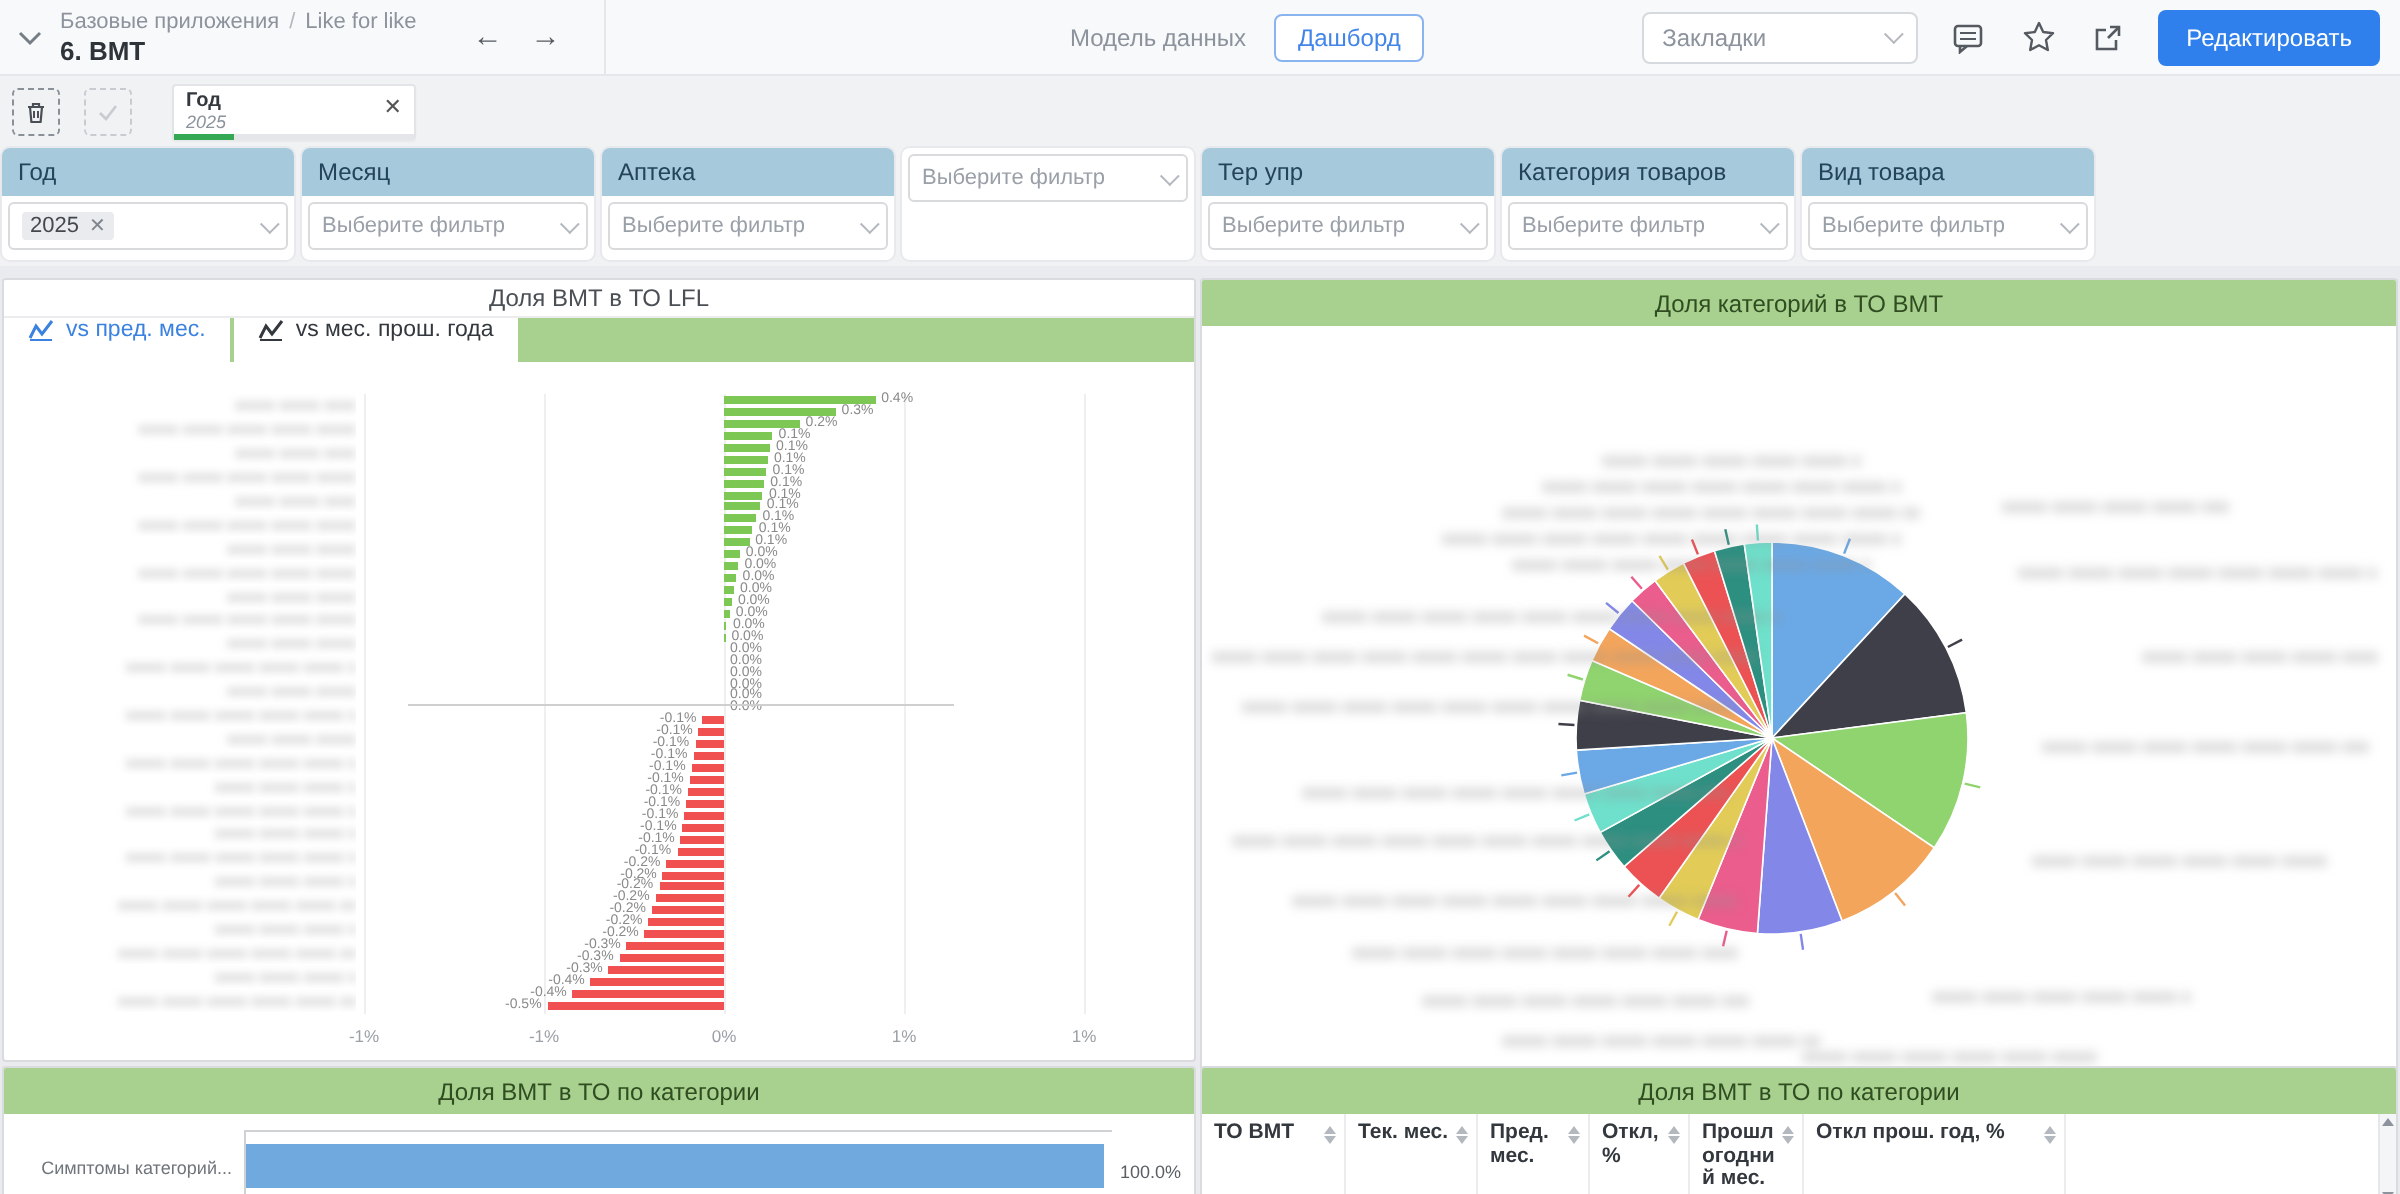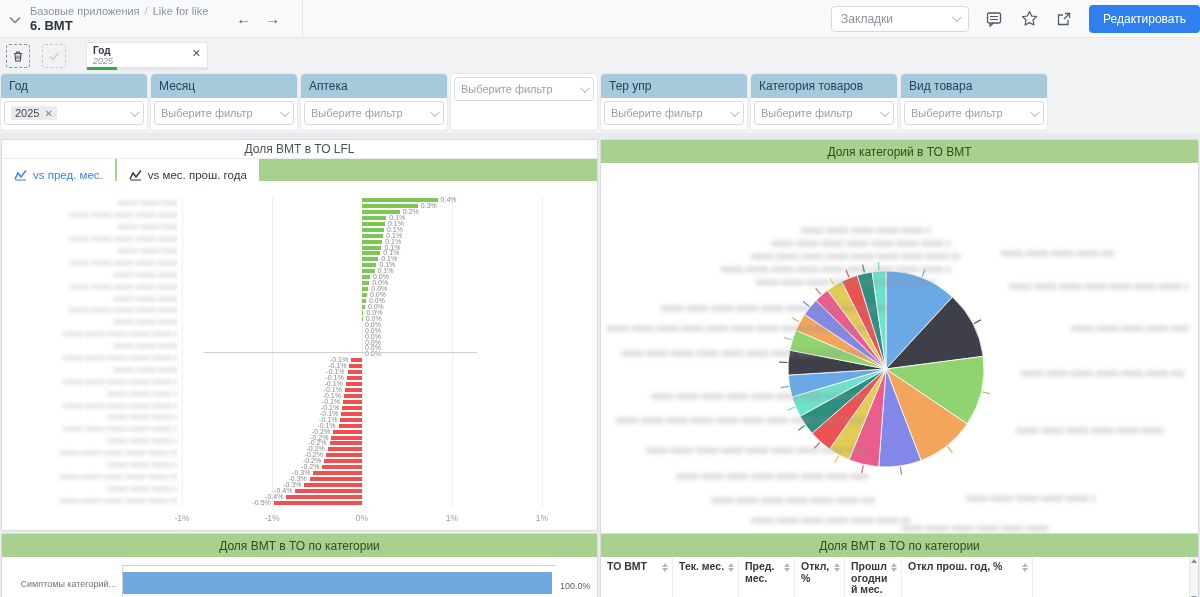--- a/index.html
+++ b/index.html
@@ -13,21 +13,21 @@
   .bc-block { display:flex; flex-direction:column; justify-content:center; gap:1px; }
   .breadcrumb { font-size:11px; color:#8c939d; }
   .breadcrumb span.sep { margin:0 5px; color:#b3b8bf; }
   .page-title { font-size:13px; font-weight:bold; color:#2f343a; }
   .nav-arrows { display:flex; gap:14px; margin-left:28px; color:#555a61; font-size:15px; }
   .nav-arrows span { cursor:pointer; }
   .tb-divider { width:1px; height:38px; background:#e5e7ea; margin-left:22px; }
   .mid-links { position:absolute; left:535px; top:0; height:38px; display:flex; align-items:center; gap:14px; }
   .model-link { font-size:12px; color:#8c939d; cursor:pointer; }
   .dash-chip { font-size:12px; color:#4285e8; border:1px solid #8ab4ef; border-radius:4px; padding:4px 11px; background:#fff; cursor:pointer; }
-  .tb-right { margin-left:auto; display:flex; align-items:center; gap:15px; padding-right:0; }
+  .tb-right { margin-left:auto; display:flex; align-items:center; gap:15px; padding-right:10px; }
   .bookmarks { width:138px; height:26px; border:1px solid #d6d9dd; border-radius:4px; background:#fff; display:flex; align-items:center; justify-content:space-between; padding:0 9px; font-size:12px; color:#8c939d; cursor:pointer; }
   .icon-btn { width:20px; height:20px; display:flex; align-items:center; justify-content:center; cursor:pointer; }
   .edit-btn { background:#2f80ed; color:#fff; font-size:12px; border:none; border-radius:4px; padding:7px 14px; cursor:pointer; }
 
   
   .chiprow { position:absolute; left:0; top:38px; width:1200px; height:34px; background:#f0f2f4; display:flex; align-items:flex-start; padding:4px 0 0 6px; gap:12px; }
   .dash-icon-btn { width:24px; height:24px; border:1px dashed #8a9097; border-radius:3px; display:flex; align-items:center; justify-content:center; margin-top:2px; cursor:pointer; background:transparent; }
   .dash-icon-btn.disabled { border-color:#c8ccd1; }
   .filter-chip { width:122px; height:28px; background:#fff; border:1px solid #e2e4e7; border-radius:2px; position:relative; padding:2px 6px; box-shadow:0 1px 1px rgba(0,0,0,.04); margin-left:8px; cursor:pointer; }
   .filter-chip .fc-name { font-size:10px; font-weight:bold; color:#33383e; }
@@ -51,21 +51,21 @@
   .panel { position:absolute; background:#fff; border:1px solid #d9dbde; border-radius:2px; overflow:hidden; }
   #panel-lfl { left:1px; top:139px; width:597px; height:392px; }
   #panel-pie { left:600px; top:139px; width:599px; height:502px; }
   #panel-catbar { left:1px; top:533px; width:597px; height:70px; }
   #panel-cattable { left:600px; top:533px; width:599px; height:70px; }
   .ptitle-white { height:19px; background:#fff; border-bottom:1px solid #ececee; display:flex; align-items:center; justify-content:center; font-size:12px; color:#4a4f55; }
   .ptitle-green { height:23px; background:#a8d08f; display:flex; align-items:center; justify-content:center; font-size:12px; color:#2f4d20; }
 
   
   .tabs { height:22px; background:#a8d08f; display:flex; align-items:stretch; }
-  .tab { background:#fff; display:flex; align-items:flex-end; gap:6px; padding:0 12px; font-size:11.5px; color:#33383e; border-right:2px solid #a8d08f; cursor:pointer; }
+  .tab { background:#fff; display:flex; align-items:flex-start; gap:6px; padding:0 12px; font-size:11.5px; color:#33383e; border-right:2px solid #a8d08f; cursor:pointer; }
   .tab.active { color:#3b82e0; }
 
   
   .lfl-body { position:relative; height:350px; }
   .lfl-labels { position:absolute; left:0; top:16px; width:176px; }
   .blurline { height:11.9px; display:flex; justify-content:flex-end; align-items:center; overflow:hidden; }
   .blurline span { font-size:8px; color:#a8a8a8; filter:blur(2px); white-space:nowrap; }
   .lfl-plot { position:absolute; left:180px; top:16px; width:360px; height:310px; }
   .gridv { position:absolute; top:0; bottom:0; width:1px; background:#efefef; }
   .zero-line { position:absolute; left:6%; width:76%; height:1px; background:#cfcfcf; }
@@ -114,20 +114,24 @@
       <div class="breadcrumb">
         <span>Базовые приложения</span><span class="sep">/</span><span>Like for like</span>
       </div>
       <div class="page-title">6. ВМТ</div>
     </div>
     <div class="nav-arrows">
       <span>←</span>
       <span>→</span>
     </div>
     <div class="tb-divider"></div>
+    <div class="mid-links">
+      <span class="model-link">Модель данных</span>
+      <span class="dash-chip">Дашборд</span>
+    </div>
     <div class="tb-right">
       <div class="bookmarks">
         <span>Закладки</span>
         <span class="chev"></span>
       </div>
       <div class="icon-btn">
         <svg width="17" height="16" viewBox="0 0 17 16">
             <rect x="1.5" y="2" width="13" height="10" rx="1.5" fill="none" stroke="#555a61" stroke-width="1.3"></rect>
             <path d="M4 5.5h8M4 8.5h8" stroke="#555a61" stroke-width="1.1"></path>
             <path d="M4 12 L4 15 L7.5 12" fill="none" stroke="#555a61" stroke-width="1.3"></path>

